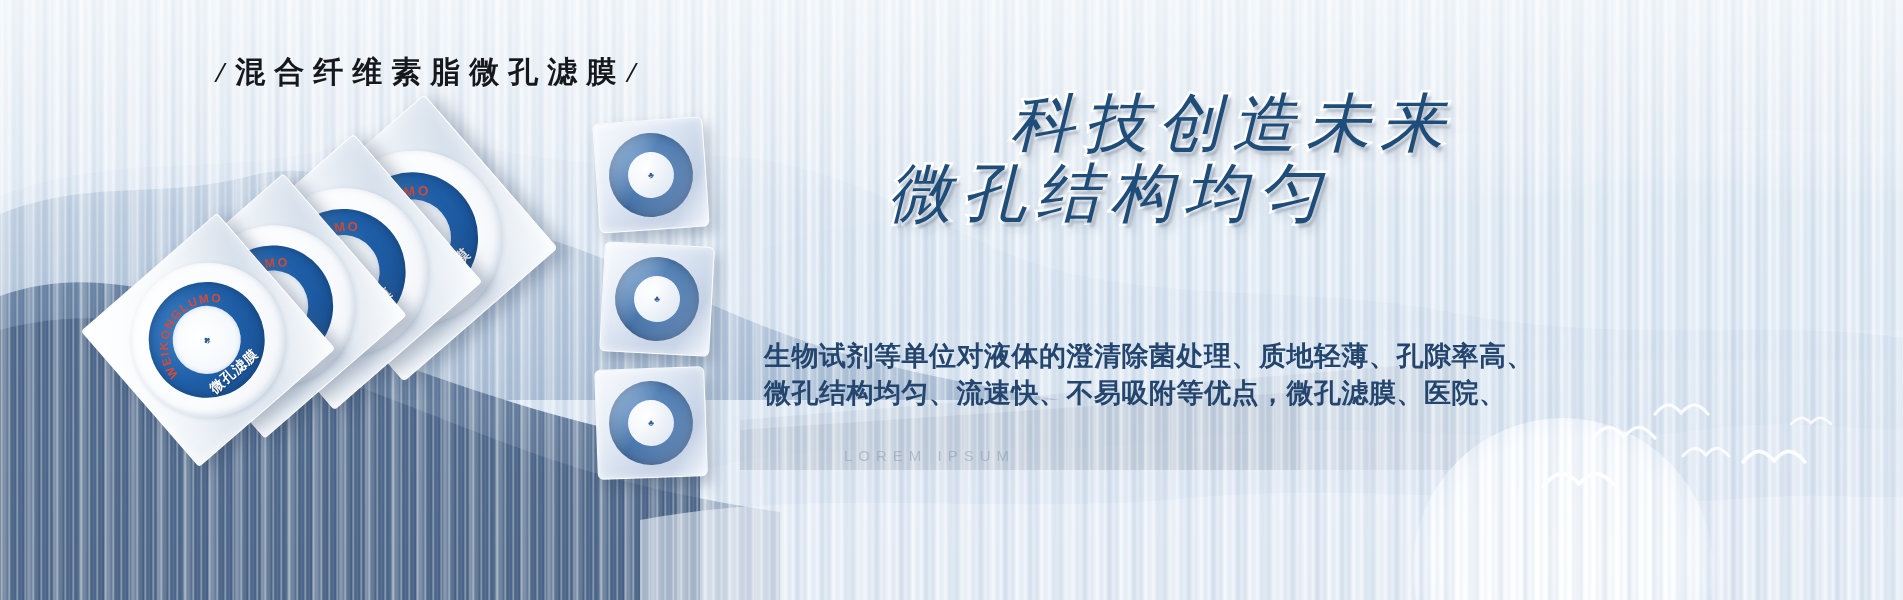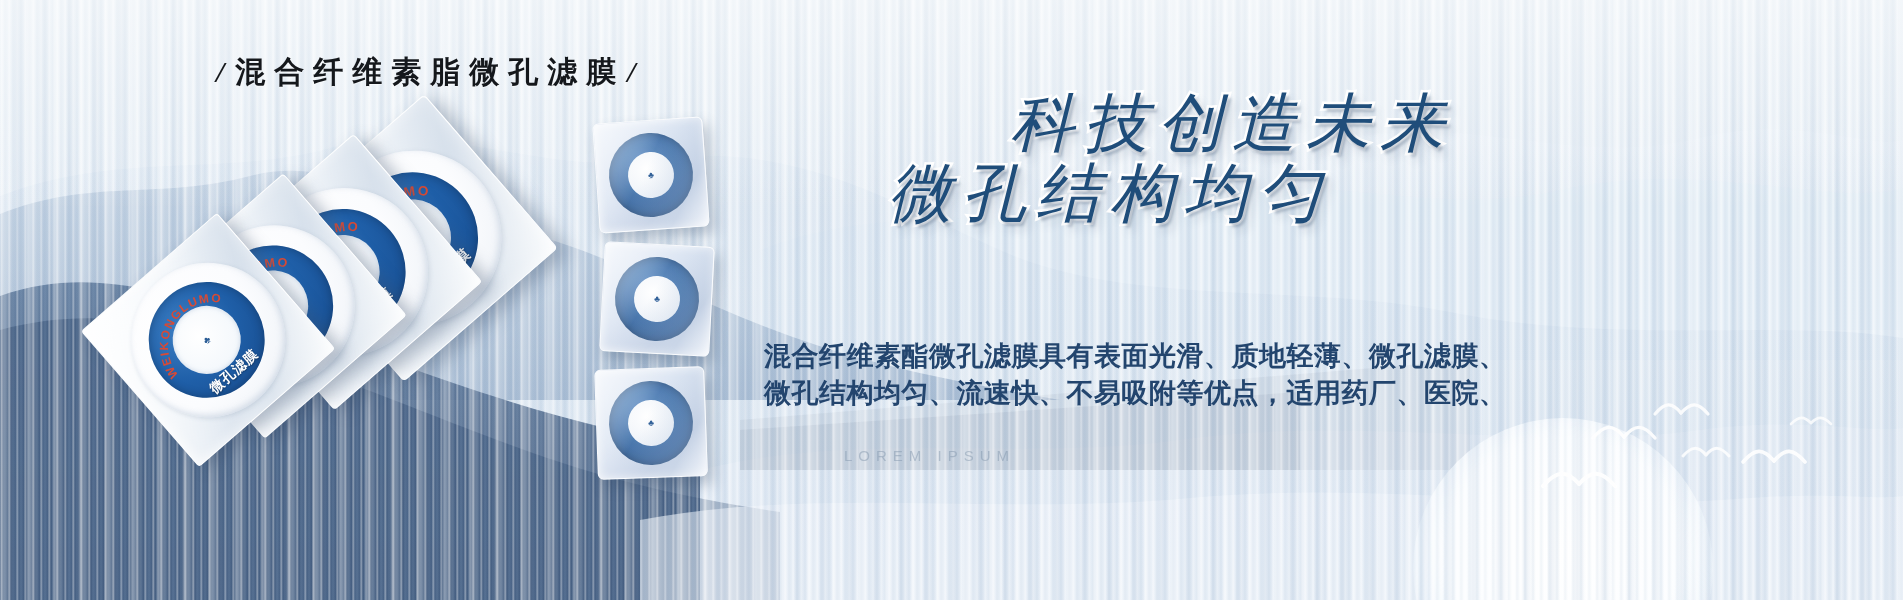--- a/index.html
+++ b/index.html
@@ -415,19 +415,19 @@
       <div class="mglyph">♣</div>
     </div>
   </div>
 
   <div class="headline-wrap">
     <div class="headline l1">科技创造未来</div>
     <div class="headline l2">微孔结构均匀</div>
   </div>
 
   <div class="body-copy">
-    <div>混合纤维素酯微孔滤膜具有表面光滑、质地轻薄、微孔滤膜、</div>
-    <div>微孔结构均匀、流速快、不易吸附等优点，适用药厂、医院、</div>
+    <div>生物试剂等单位对液体的澄清除菌处理、质地轻薄、孔隙率高、</div>
+    <div>微孔结构均匀、流速快、不易吸附等优点，微孔滤膜、医院、</div>
   </div>
 
   <div class="watermark">LOREM IPSUM</div>
 
 </div>
 
 </body></html>

